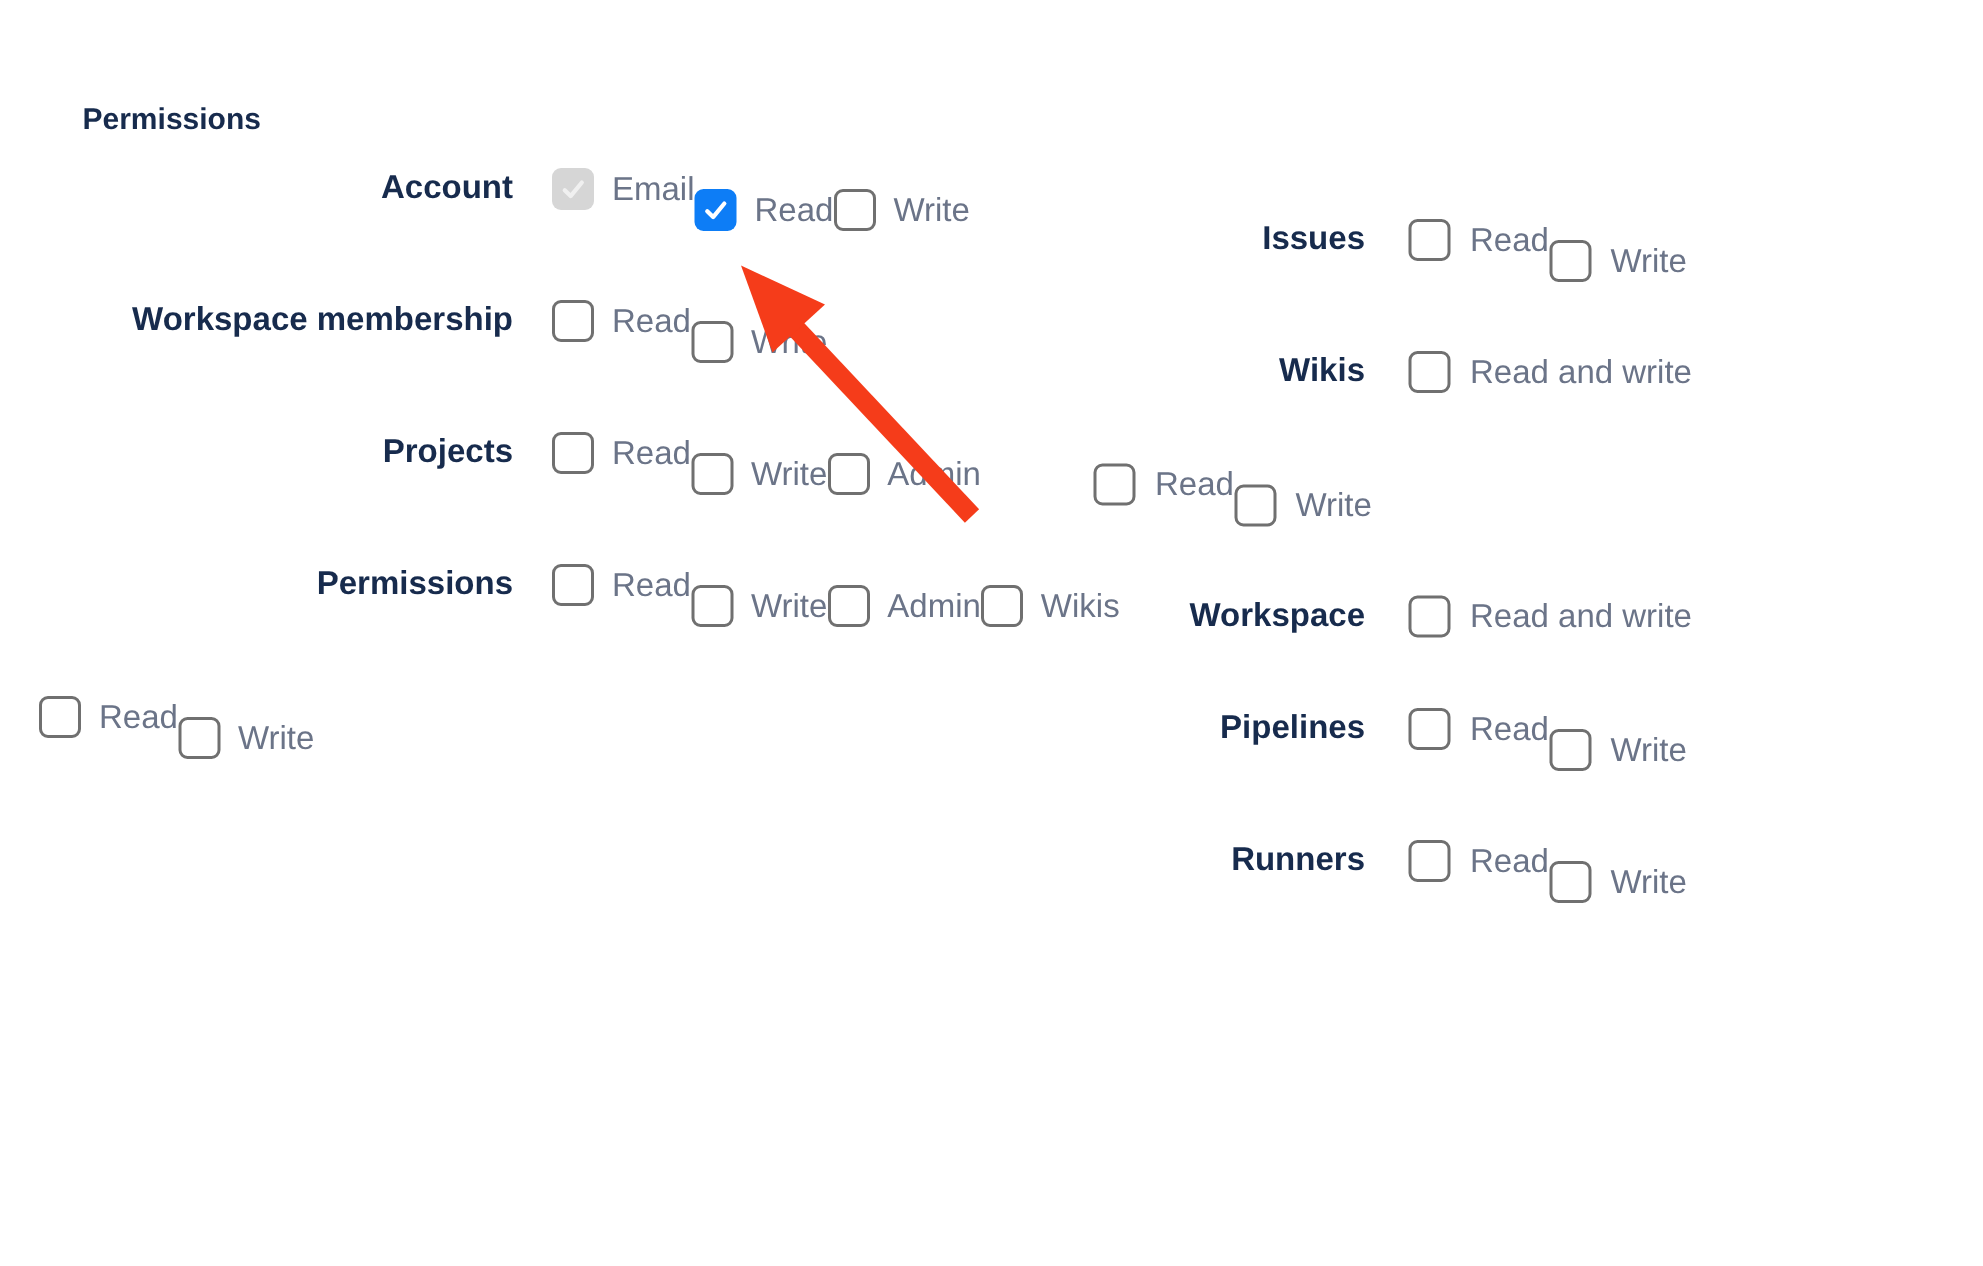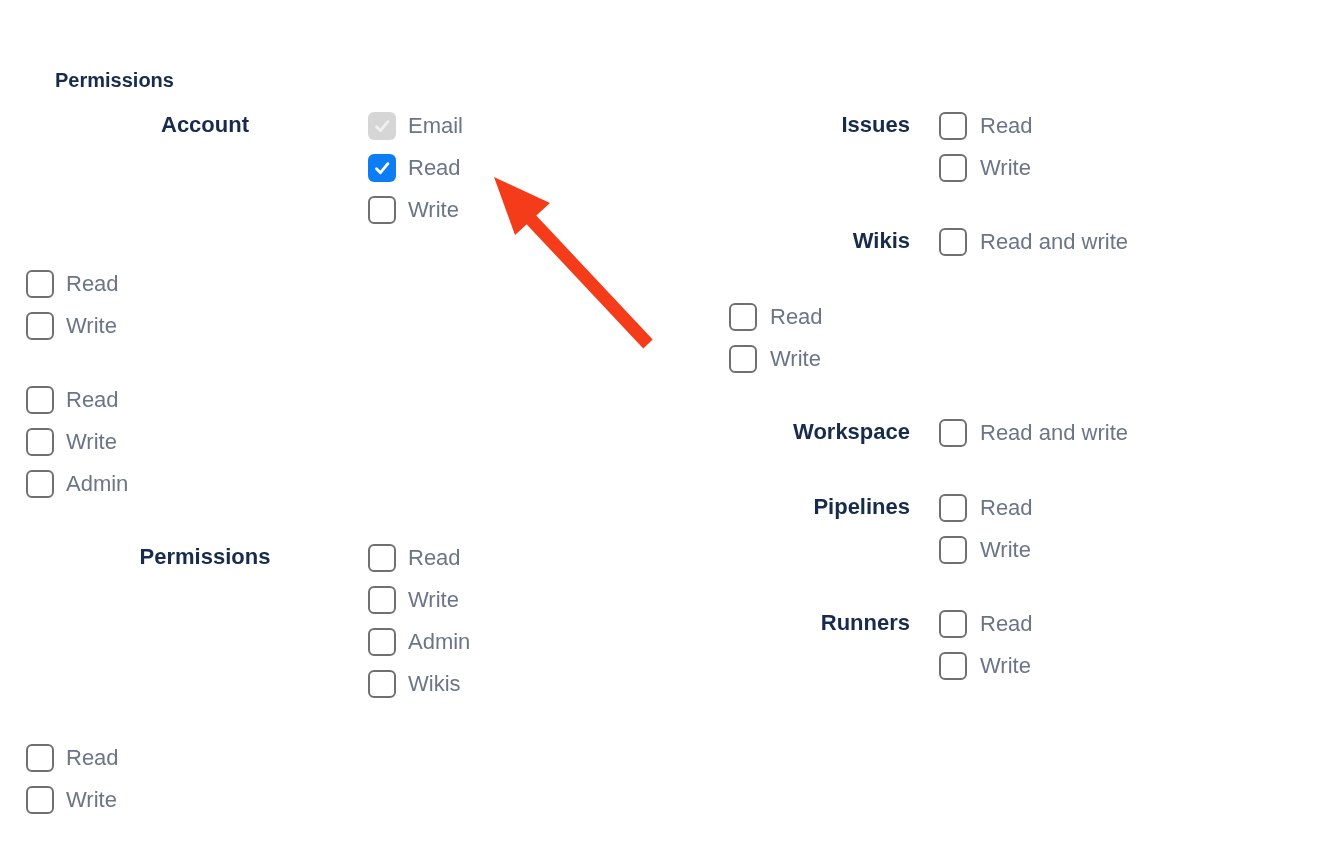--- a/index.html
+++ b/index.html
@@ -25,38 +25,38 @@
   .page-title{
     position:absolute;
     left:55px;top:46px;
     font-size:20px;
     font-weight:700;
     line-height:34px;
     color:var(--heading-text);
   }
   .col{position:absolute;top:112px;}
   .col-left{left:0;width:700px;}
-  .col-right{left:700px;width:560px;}
+  .col-right{left:700px;width:560px;margin-top:34px;}
   .perm-group{
     display:flex;
     align-items:flex-start;
     margin-bottom:46px;
   }
   .group-label{
     flex:0 0 auto;
     text-align:right;
     font-size:22px;
     font-weight:700;
     line-height:32px;
     margin-top:-3px;
     color:var(--group-label-text);
   }
-  .col-left .group-label{width:342px;padding-left:68px;text-align:center;}
+  .col-left .group-label{width:342px;padding-left:68px;}
   .col-right .group-label{width:210px;padding-left:40px;}
-  .checks{display:flex;flex-direction:column;}
+  .checks{display:flex;flex-direction:row;}
   .col-left .checks{margin-left:26px;}
   .col-right .checks{margin-left:29px;}
   .check-row{
     display:flex;
     align-items:center;
     height:28px;
     cursor:pointer;
   }
   .check-row + .check-row{margin-top:14px;}
   .box{
@@ -123,32 +123,34 @@
           </span>
           <span class="opt-label">Read</span>
         </label>
         <label class="check-row">
           <span class="box unchecked"></span>
           <span class="opt-label">Write</span>
         </label>
       </div>
     </div>
     <div class="perm-group">
-      <div class="checks">
-        <label class="check-row">
-          <span class="box unchecked"></span>
-          <span class="opt-label">Read</span>
-        </label>
-        <label class="check-row">
-          <span class="box unchecked"></span>
-          <span class="opt-label">Write</span>
-        </label>
-      </div>
-    </div>
-    <div class="perm-group">
+      <div class="group-label">Workspace membership</div>
+      <div class="checks">
+        <label class="check-row">
+          <span class="box unchecked"></span>
+          <span class="opt-label">Read</span>
+        </label>
+        <label class="check-row">
+          <span class="box unchecked"></span>
+          <span class="opt-label">Write</span>
+        </label>
+      </div>
+    </div>
+    <div class="perm-group">
+      <div class="group-label">Projects</div>
       <div class="checks">
         <label class="check-row">
           <span class="box unchecked"></span>
           <span class="opt-label">Read</span>
         </label>
         <label class="check-row">
           <span class="box unchecked"></span>
           <span class="opt-label">Write</span>
         </label>
         <label class="check-row">

